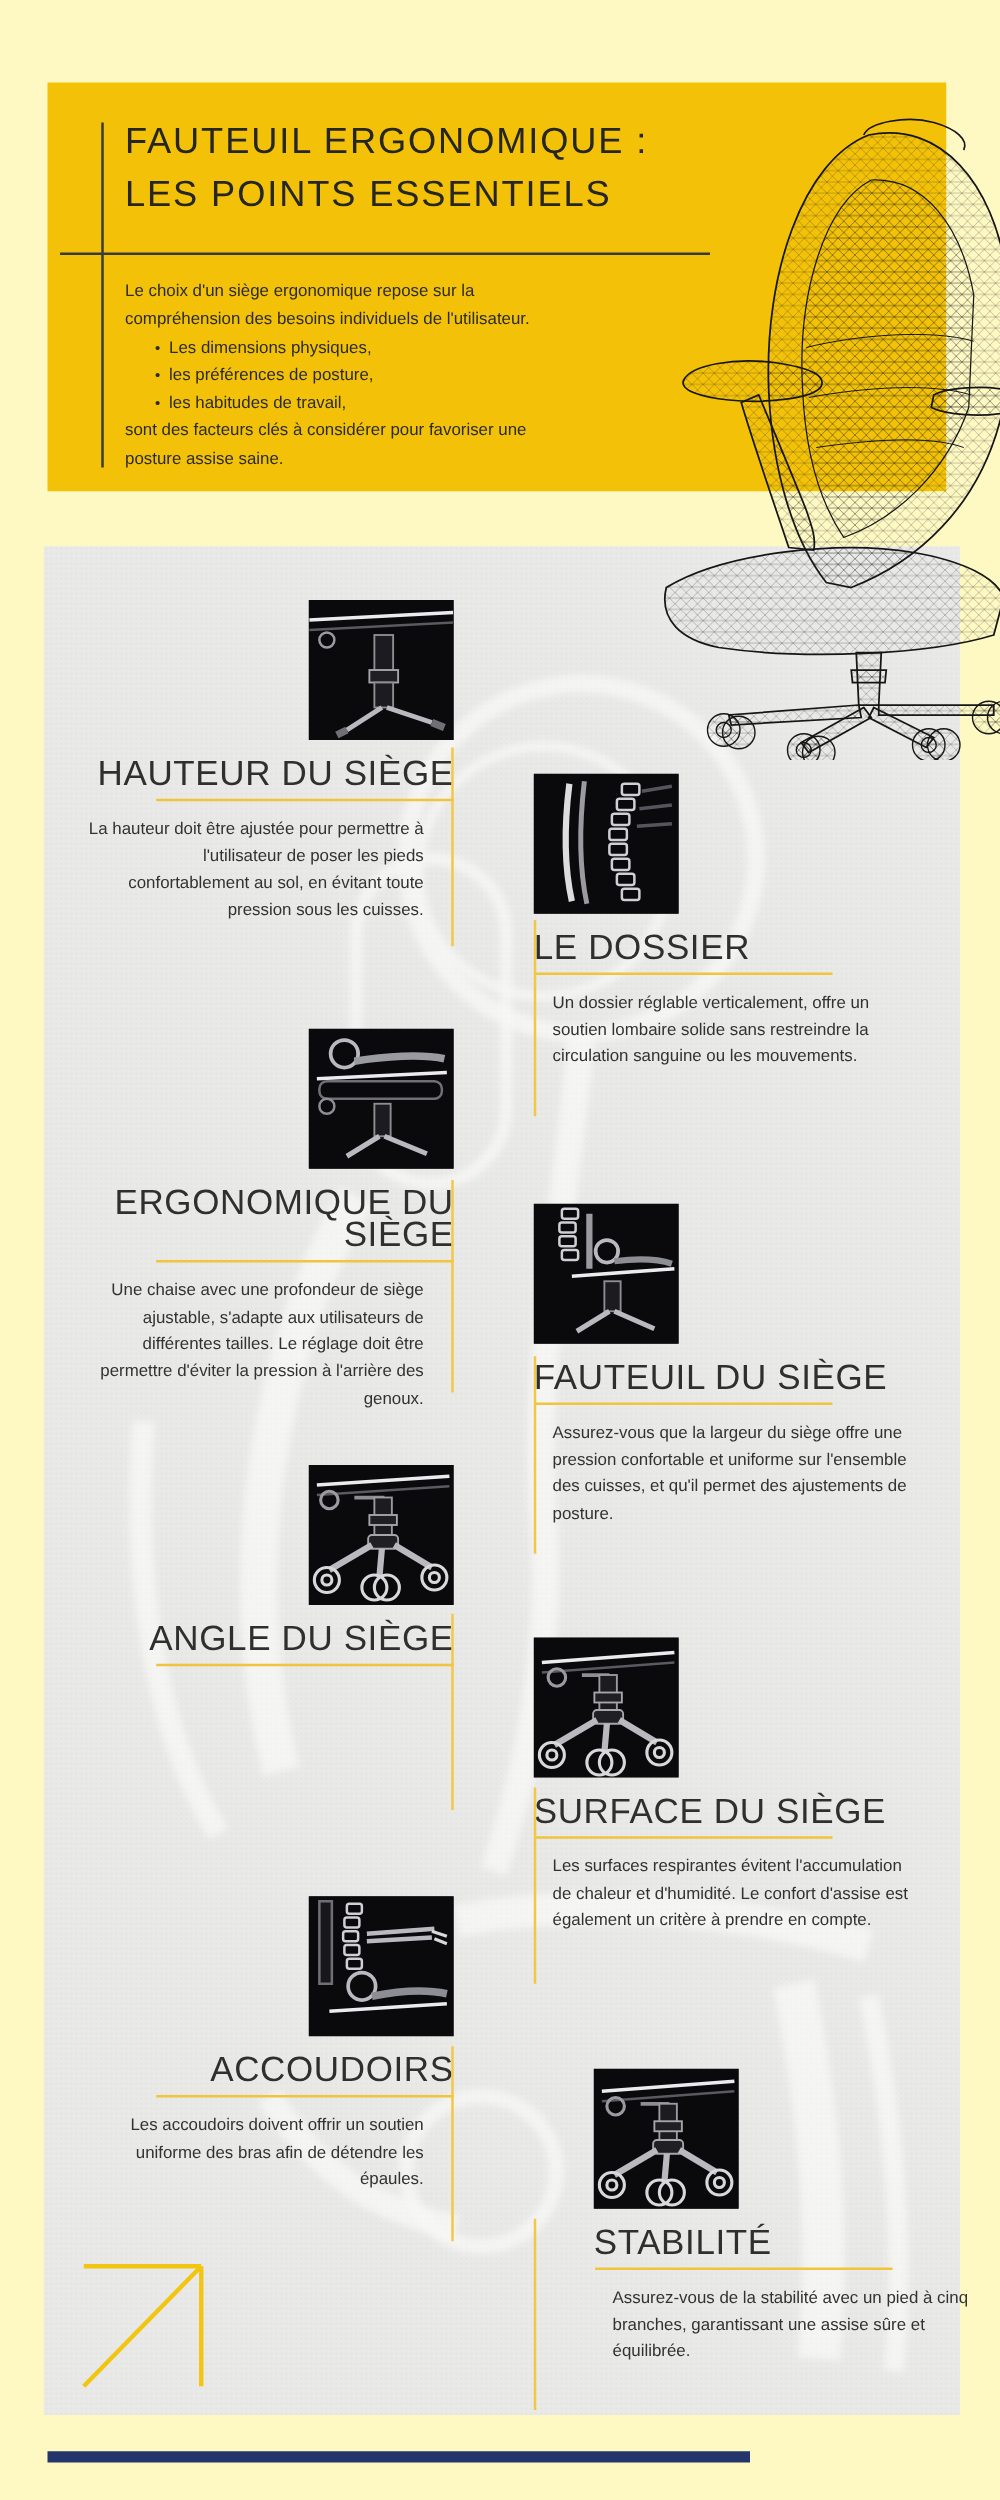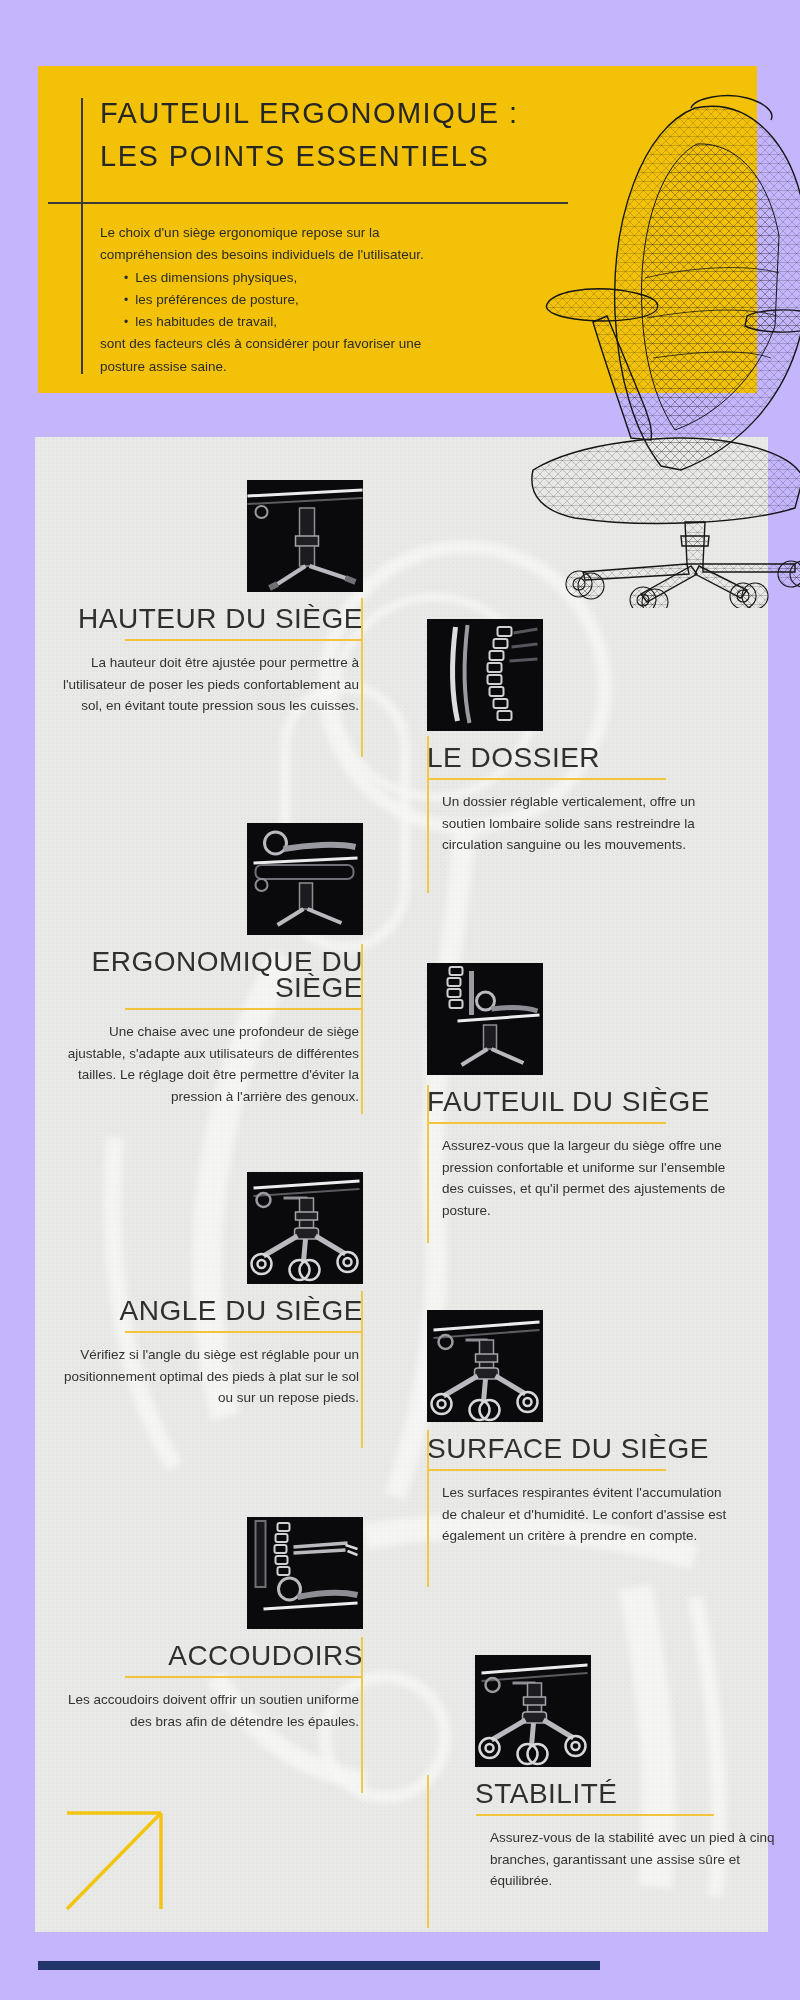--- a/index.html
+++ b/index.html
@@ -1,16 +1,16 @@
 <!DOCTYPE html>
 <html><head>
 <meta charset="utf-8">
 <style>
   html,body{margin:0;padding:0;background:#ffffff;}
-  .page{position:relative;width:800px;height:2000px;overflow:hidden;background:#c4b5fd;
+  .page{position:relative;width:800px;height:2000px;overflow:hidden;background:#fef9c3;
         font-family:"Liberation Sans","DejaVu Sans",sans-serif;color:#2e2e2e;}
 
   
   .yellow-box{position:absolute;left:38px;top:66px;width:719px;height:327px;background:#F3C208;z-index:1;}
   .hdr-vline{position:absolute;left:81px;top:98px;width:2px;height:276px;background:#3a3a3a;z-index:4;}
   .hdr-hline{position:absolute;left:48px;top:202px;width:520px;height:2px;background:#3a3a3a;z-index:4;}
   .hdr-title{position:absolute;left:100px;top:92px;z-index:4;font-size:29px;line-height:43px;
              letter-spacing:1.5px;color:#262626;font-weight:400;}
   .hdr-intro{position:absolute;left:100px;top:222px;width:350px;z-index:4;font-size:13.5px;
              line-height:22.3px;color:#2b2b2b;}
@@ -27,21 +27,21 @@
 
   
   .section{position:absolute;width:300px;z-index:4;}
   .section .sec-img{width:116px;height:112px;background:#0a0a0c;overflow:hidden;}
   .section h2{margin:14px 0 0 0;font-size:28px;line-height:26px;font-weight:400;color:#2f2f2f;letter-spacing:.5px;}
   .section .rule{margin-top:7px;height:2px;width:238px;background:#F1C43B;}
   .section p{margin:11px 0 0 0;font-size:13.5px;line-height:21.7px;color:#323232;}
   .sec-left{text-align:right;}
   .sec-left .sec-img{margin-left:auto;}
   .sec-left .rule{margin-left:auto;}
-  .sec-left p{padding-right:4px;}
+  .sec-left p{padding-right:24px;}
   .sec-right{text-align:left;}
   .sec-right h2{}
   .sec-right .rule{margin-left:1px;}
   .sec-right p{padding-left:15px;}
   .vline{position:absolute;width:2px;background:#F2C748;z-index:4;}
 
   
   .arrow-deco{position:absolute;left:60px;top:1805px;z-index:4;}
   .bottom-bar{position:absolute;left:38px;top:1961px;width:562px;height:9px;background:#23366B;z-index:2;}
 </style>
@@ -242,21 +242,20 @@
             <circle cx="14" cy="92" r="4"></circle>
           <circle cx="52" cy="98" r="10"></circle>
             <circle cx="62" cy="98" r="10"></circle>
           <circle cx="100" cy="90" r="10"></circle>
             <circle cx="100" cy="90" r="4"></circle>
         </g>
       </svg>
     </div>
     <h2>ANGLE DU SIÈGE</h2>
     <div class="rule"></div>
-    <p>Vérifiez si l'angle du siège est réglable pour un positionnement optimal des pieds à plat sur le sol ou sur un repose pieds.</p>
   </div>
   <div class="vline" style="left:361px;top:1291px;height:157px;"></div>
 
   <div class="section sec-right" style="left:427px;top:1310px;">
     <div class="sec-img">
       <svg width="116" height="112" viewBox="0 0 115 112">
         <rect width="115" height="112" fill="#0a0a0c"></rect>
         <path d="M6 20 L112 12" stroke="#ececef" stroke-width="3"></path>
         <path d="M6 28 L112 20" stroke="#5a5a60" stroke-width="2"></path>
         <circle cx="18" cy="32" r="7" fill="none" stroke="#9a9aa1" stroke-width="2.5"></circle>

